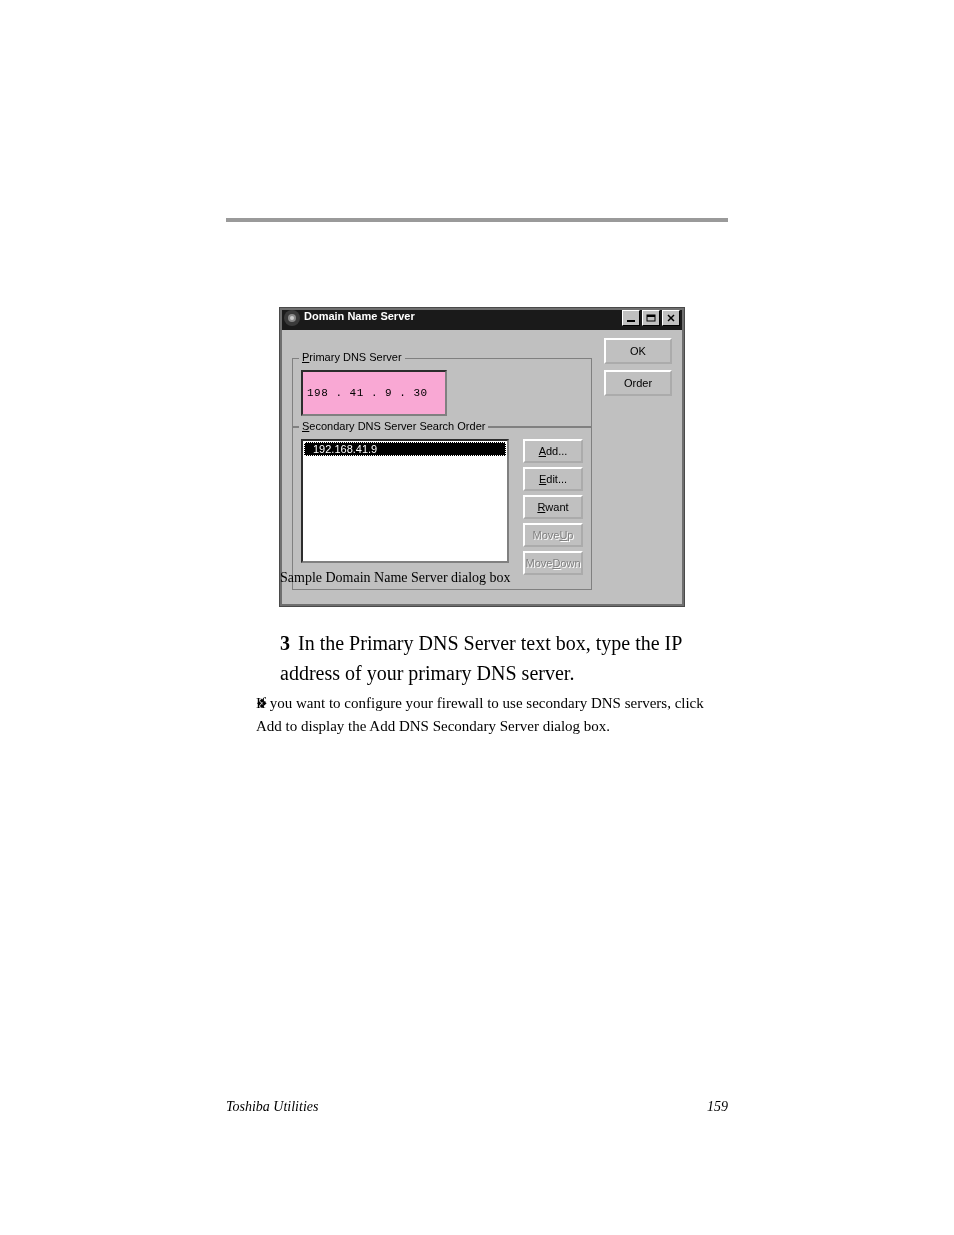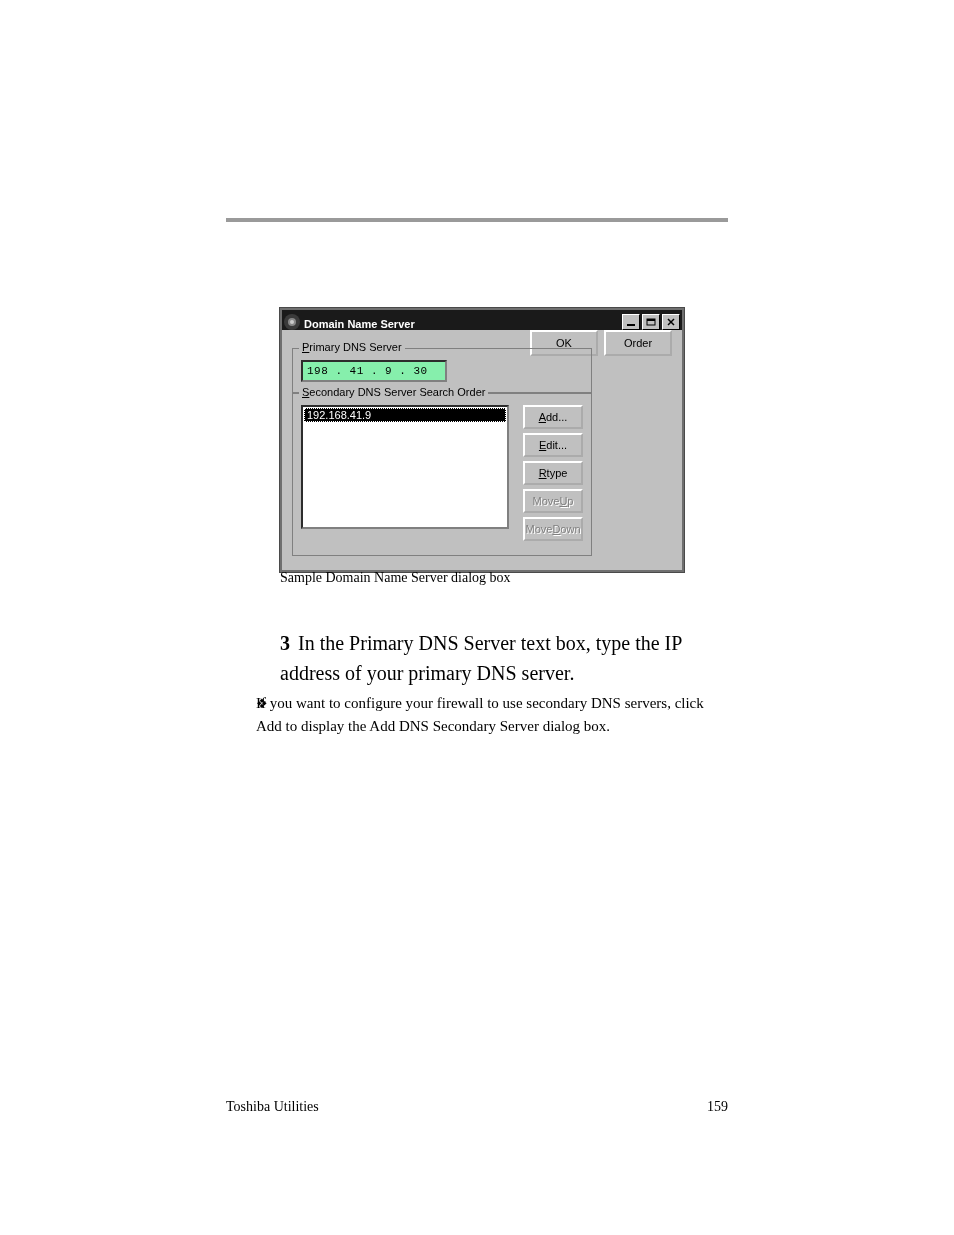--- a/index.html
+++ b/index.html
@@ -2,46 +2,46 @@
 <html><head>
 <meta charset="utf-8">
 <style>
 html,body{margin:0;padding:0;background:#fff;font-family:Georgia,'Times New Roman',serif;color:#000}
 .page{width:954px;height:1235px;position:relative;margin:0 auto}
 .running-head{position:absolute;left:226px;right:226px;top:186px;font-family:Georgia,serif;font-size:15px;color:#000}
 .running-head .rh-italic{font-style:italic;float:right}
 .hr{position:absolute;left:226px;right:226px;top:218px;height:4px;background:#9a9a9a}
 .intro{position:absolute;left:280px;right:226px;top:260px;font-size:15px;line-height:1.45}
 .dialog{position:absolute;left:280px;top:308px;width:400px;background:#c0c0c0;border:2px solid #6f6f6f;box-shadow:0 0 0 1px #4a4a4a;font-family:'MS Sans Serif',Tahoma,Arial,sans-serif;font-size:11px;color:#000}
-.titlebar{height:20px;background:#1a1a1a;color:#fff;display:flex;align-items:flex-end;padding:0 2px}
+.titlebar{height:20px;background:#1a1a1a;color:#fff;display:flex;align-items:flex-start;padding:0 2px}
 .titlebar .app-icon{width:16px;height:16px;background:#3a3a3a;border-radius:8px;margin-right:4px;display:flex;align-items:center;justify-content:center;font-size:9px}
 .titlebar .title-text{flex:1;font-weight:bold;font-size:11px}
 .titlebar .winbtn{width:16px;height:14px;background:#c0c0c0;border:1px solid #000;border-top-color:#fff;border-left-color:#fff;margin-left:2px;display:flex;align-items:center;justify-content:center}
 .titlebar .winbtn svg{display:block}
 .dlg-body{position:relative;padding:10px 10px 14px 10px}
-.group{border:1px solid #808080;border-top:none;position:relative;margin-top:8px;padding:12px 8px 10px 8px}
+.group{border:1px solid #808080;border-top:none;position:relative;margin-top:18px;padding:12px 8px 10px 8px}
 .group::before{content:"";position:absolute;left:0;right:0;top:0;height:1px;background:#808080}
 .group .legend{position:absolute;top:-7px;left:6px;background:#c0c0c0;padding:0 3px;font-size:11px}
 .group .legend .ul{text-decoration:underline}
-.ip-input{background:#86efac;border:2px inset #808080;width:134px;height:18px;font-family:'Courier New',monospace;font-size:11px;padding:0 4px;display:flex;align-items:center;letter-spacing:0.5px}
+.ip-input{background:#f9a8d4;border:2px inset #808080;width:134px;height:18px;font-family:'Courier New',monospace;font-size:11px;padding:12px 4px;display:flex;align-items:center;letter-spacing:0.5px}
 .listbox{background:#fff;border:2px inset #808080;width:204px;height:120px;overflow:hidden}
-.listbox .sel{background:#000;color:#fff;border:1px dotted #fff;padding:0 2px;font-size:11px;margin:1px}
+.listbox .sel{background:#000;color:#fff;border:1px dotted #fff;padding:0 8px;font-size:11px;margin:1px}
 .side-buttons{position:absolute;right:12px;top:10px;display:flex;flex-direction:column;gap:4px}
-.ok-cancel{position:absolute;right:10px;top:0;display:flex;flex-direction:row;gap:6px}
+.ok-cancel{position:absolute;right:10px;top:8px;display:flex;flex-direction:column;gap:6px}
 .btn{width:64px;height:22px;background:#c0c0c0;border:2px outset #fff;font-size:11px;display:flex;align-items:center;justify-content:center;cursor:default}
 .btn.small{width:56px;height:20px}
 .btn.disabled{color:#808080;text-shadow:1px 1px 0 #fff}
 .btn .ul{text-decoration:underline}
 .secondary-row{display:flex;gap:10px}
 .caption{position:absolute;left:280px;right:226px;top:568px;font-size:14px;line-height:1.4}
 .instr{position:absolute;left:280px;right:226px;top:628px;font-size:20px;line-height:1.5}
 .bullet-block{position:absolute;left:256px;right:226px;top:692px;font-size:15px;line-height:1.5}
 .bullet-block .dia{position:absolute;left:0;top:2px;font-size:13px}
 .bullet-block .bt{}
-.footer{position:absolute;left:226px;right:226px;bottom:120px;font-size:14px;display:flex;justify-content:space-between;}
+.footer{position:absolute;left:226px;right:226px;bottom:120px;font-size:14px;display:flex;justify-content:space-between;font-style:italic}
 </style>
 </head>
 <body>
 <div class="page">
 
 <div class="hr"></div>
 
 
 <div class="dialog">
   <div class="titlebar">
@@ -94,21 +94,21 @@
           <div class="btn small">
                 <span class="ul">A</span>
                 <span>dd...</span>
               </div>
           <div class="btn small">
                 <span class="ul">E</span>
                 <span>dit...</span>
               </div>
           <div class="btn small">
                 <span class="ul">R</span>
-                <span>type</span>
+                <span>want</span>
               </div>
           <div class="btn small disabled">
                 <span>Move </span>
                 <span class="ul">U</span>
                 <span>p</span>
               </div>
           <div class="btn small disabled">
                 <span>Move </span>
                 <span class="ul">D</span>
                 <span>own</span>

